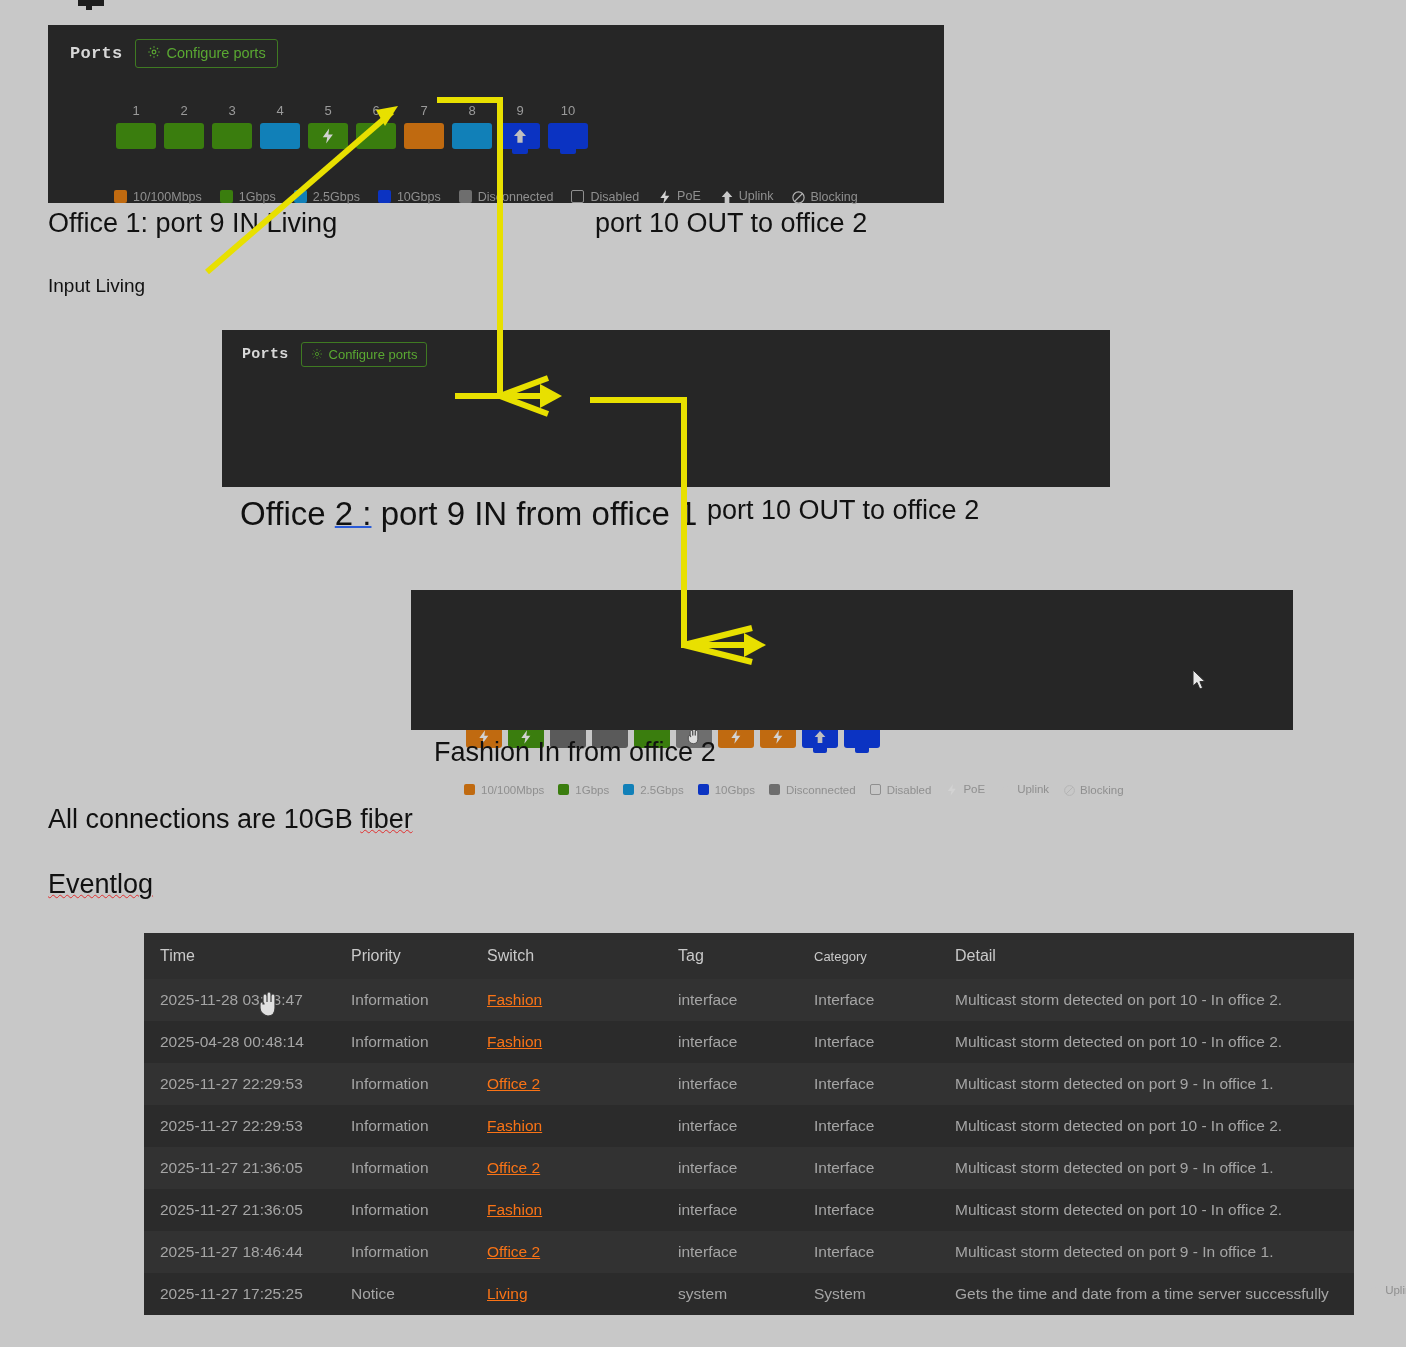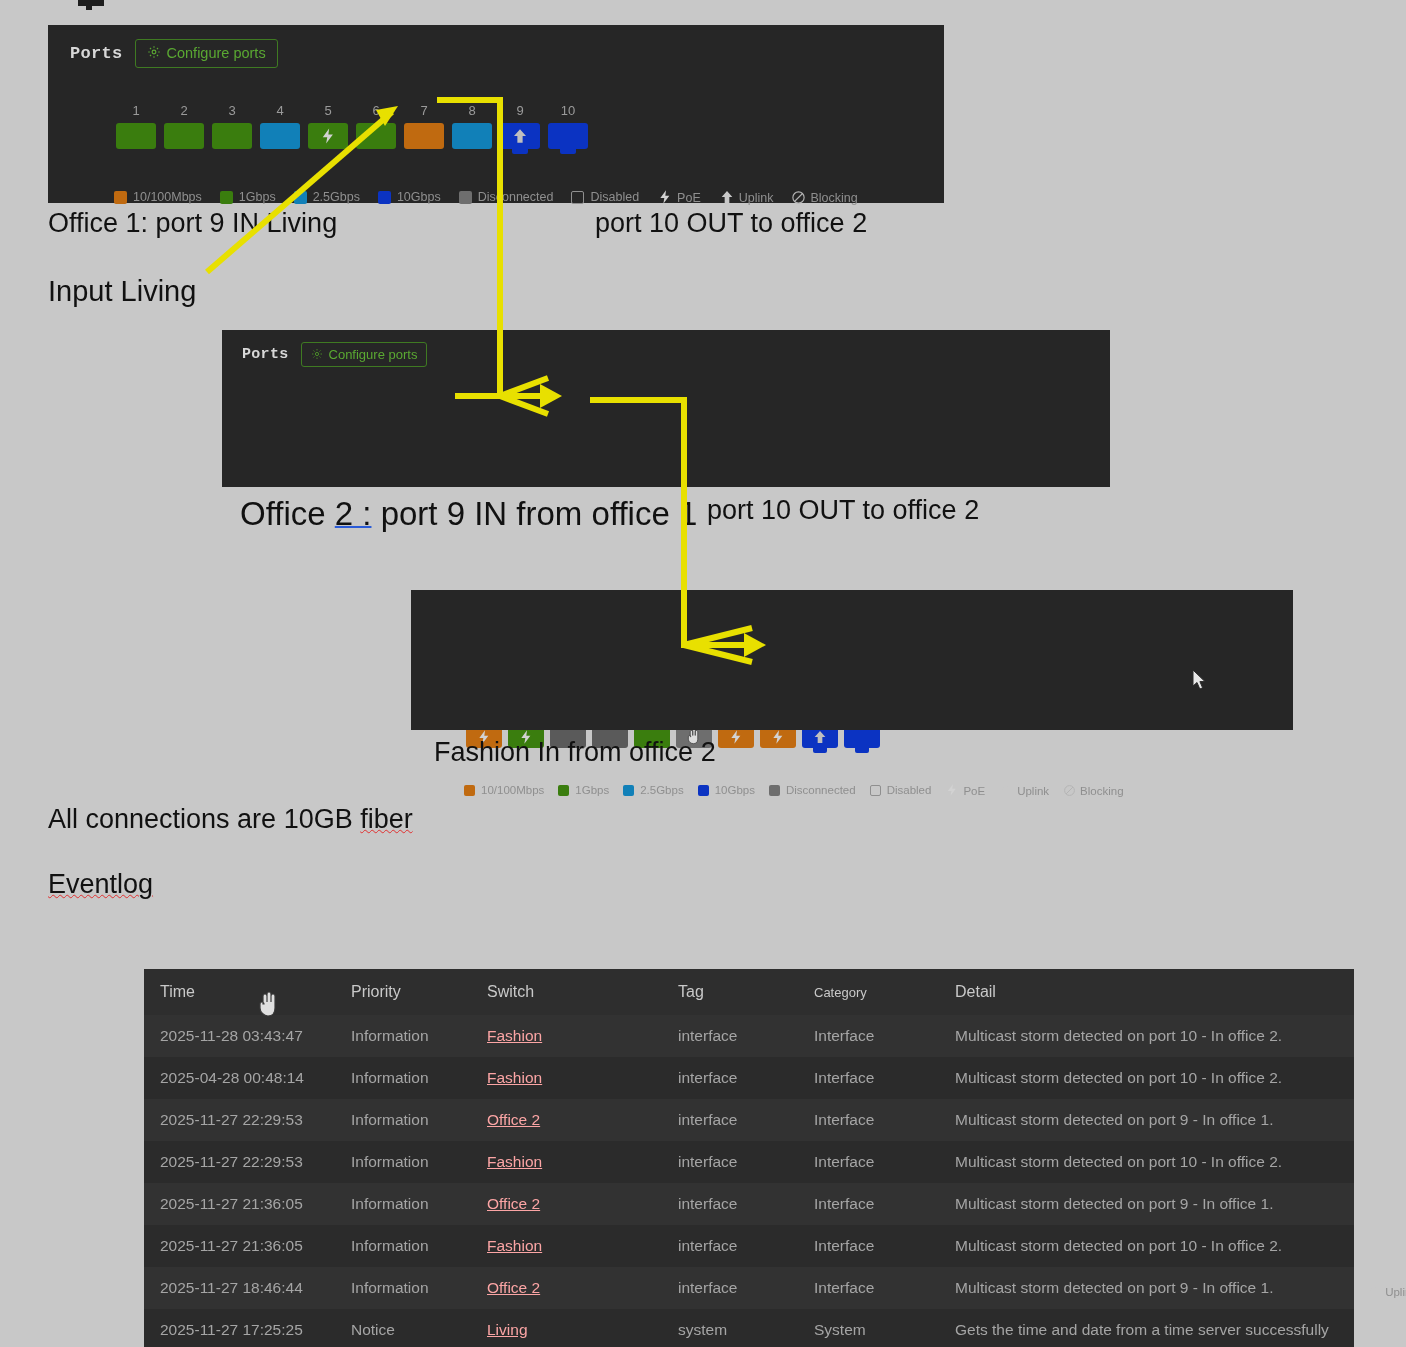--- a/index.html
+++ b/index.html
@@ -26,42 +26,42 @@
     cursor:pointer;white-space:nowrap;
   }
   .gear{display:inline-block;line-height:1;}
   .ports-row{display:flex;align-items:flex-end;}
   .port-cell{display:flex;flex-direction:column;align-items:center;}
   .port-num{color:#9a9a9a;text-align:center;}
   .port-box{position:relative;border-radius:3px;display:flex;align-items:center;justify-content:center;}
   .port-box.sel{outline:2px solid #e8e8e8;}
   .port-notch{position:absolute;left:50%;transform:translateX(-50%);bottom:-5px;border-radius:0 0 2px 2px;}
   .legend{display:flex;align-items:center;}
-  .legend-item{display:flex;align-items:flex-end;color:#8f8f8f;white-space:nowrap;}
+  .legend-item{display:flex;align-items:flex-start;color:#8f8f8f;white-space:nowrap;}
   .sw{border-radius:2px;display:inline-block;}
   .sw.outline{background:transparent;border:1px solid #8f8f8f;}
 
   
   .glyph{display:block;}
 
   
   .note{position:absolute;color:#111;white-space:nowrap;font-family:"Liberation Sans",sans-serif;}
   .sp-red{text-decoration:underline;text-decoration-color:#e03030;text-decoration-style:wavy;text-decoration-thickness:1px;}
   .sp-blue{text-decoration:underline;text-decoration-color:#2a5bd7;text-decoration-thickness:2px;}
 
   
   .log-wrap{position:absolute;background:#2e2e2e;}
   .log-table{width:100%;border-collapse:collapse;}
   .log-table th{
     text-align:left;color:#c9c9c9;font-weight:normal;background:#2e2e2e;
   }
   .log-table td{color:#a5a5a5;}
   .log-table tr.r-odd td{background:#323232;}
   .log-table tr.r-even td{background:#2b2b2b;}
-  .sw-link{color:#fca5a5;text-decoration:underline;cursor:pointer;}
+  .sw-link{color:#f97316;text-decoration:underline;cursor:pointer;}
 
   
   .overlay{position:absolute;left:0;top:0;width:1406px;height:1347px;pointer-events:none;}
   .cursor{position:absolute;}
 </style>
 </head>
 <body>
 
 <div class="stage">
 
@@ -415,36 +415,36 @@
               <polygon points="12,3 20,12 15.5,12 15.5,21 8.5,21 8.5,12 4,12" fill="#c8c8c8"></polygon>
             </svg>
           </span>
           <span>Uplink</span>
         </div>
       </div>
   </div>
 
   <div class="note" style="left:48px;top:208px;font-size:27px;">Office 1: port 9 IN Living</div>
   <div class="note" style="left:595px;top:208px;font-size:27px;">port 10 OUT to office 2</div>
-  <div class="note" style="left:48px;top:275px;font-size:29px;">Input Living</div>
+  <div class="note" style="left:48px;top:275px;font-size:19px;">Input Living</div>
 
   <div class="note" style="left:240px;top:495px;font-size:33px;">
     <span>Office </span><span class="sp-blue">2 :</span><span> port 9 IN from office 1</span>
   </div>
   <div class="note" style="left:707px;top:495px;font-size:27px;">port 10 OUT to office 2</div>
 
   <div class="note" style="left:434px;top:737px;font-size:27px;">Fashion In from office 2</div>
 
   <div class="note" style="left:48px;top:804px;font-size:27px;">
     <span>All connections are 10GB </span><span class="sp-red">fiber</span>
   </div>
 
   <div class="note sp-red" style="left:48px;top:869px;font-size:27px;">Eventlog</div>
 
-  <div class="log-wrap" style="left:144px;top:933px;width:1210px;height:375px;margin-top:36px;">
+  <div class="log-wrap" style="left:144px;top:933px;width:1210px;height:375px;">
     <table class="log-table">
       <thead>
         <tr id="log-head">
             <th style="padding: 14px 0px 14px 16px; font-size: 16px; width: 175px;">Time</th>
             <th style="padding: 14px 0px 14px 16px; font-size: 16px; width: 120px;">Priority</th>
             <th style="padding: 14px 0px 14px 16px; font-size: 16px; width: 175px;">Switch</th>
             <th style="padding: 14px 0px 14px 16px; font-size: 16px; width: 120px;">Tag</th>
             <th style="padding: 14px 0px 14px 16px; font-size: 13px; width: 125px;">Category</th>
             <th style="padding: 14px 0px 14px 16px; font-size: 16px; width: auto;">Detail</th>
           </tr>

